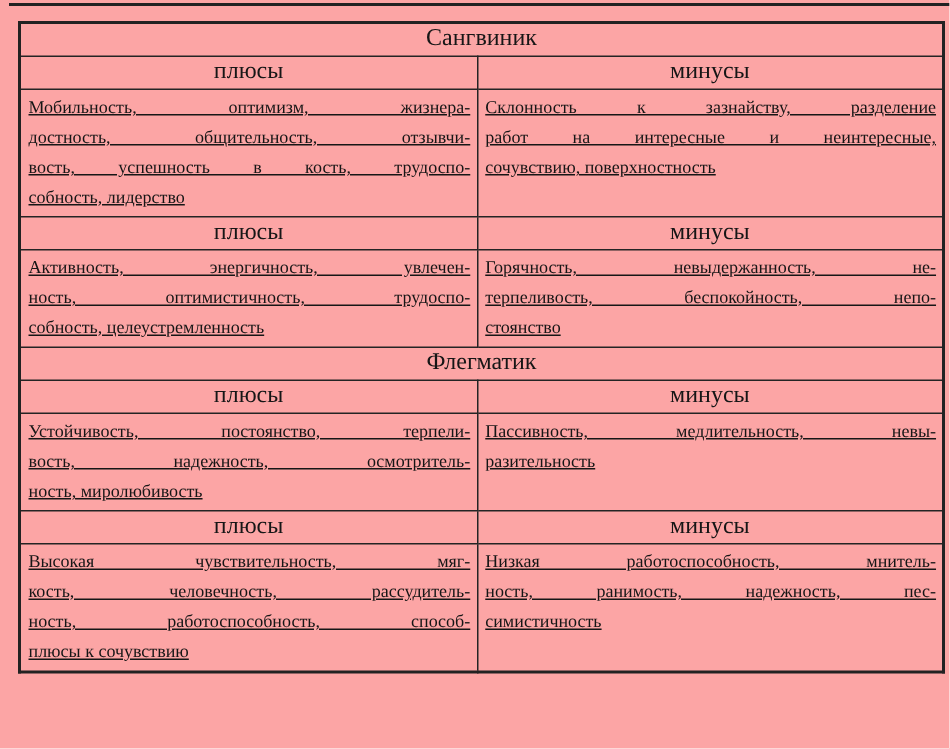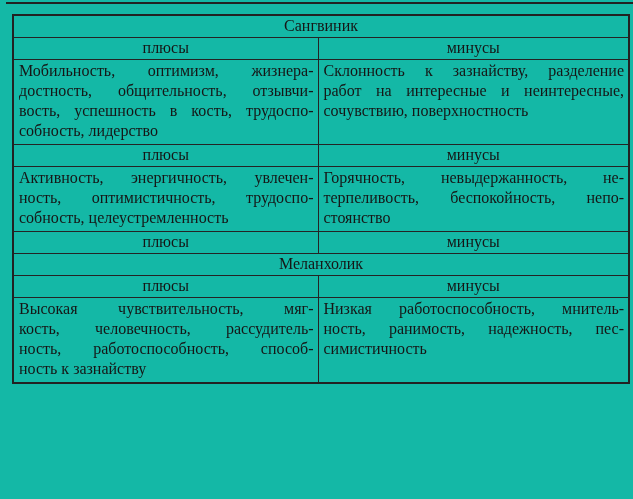--- a/index.html
+++ b/index.html
@@ -3,42 +3,43 @@
 <meta charset="utf-8">
 <style>
   * { box-sizing: border-box; margin: 0; padding: 0; }
   html, body {
     width: 633px; height: 499px;
     background: #ffffff;
     overflow: hidden;
     font-family: "Liberation Serif", "DejaVu Serif", serif;
     color: #161616;
   }
-  .page { position: relative; width: 633px; height: 499px; background: #14b8a6; }
+  .page { position: relative; width: 633px; height: 499px; background: #fca5a5; }
   .top-rule {
     position: absolute; top: 2px; left: 6px; width: 627px; height: 0;
     border-top: 2px solid #222222;
   }
   table.temperament-table {
     position: absolute; left: 12px; top: 14px; width: 616px;
     border-collapse: collapse; table-layout: fixed;
     border: 2px solid #222222;
   }
   col.col-pluses  { width: 305px; }
   col.col-minuses { width: 311px; }
   td { border: 1.5px solid #242424; }
   .title-cell, .header-cell {
     height: 20px; line-height: 20px;
     text-align: center; vertical-align: middle;
     font-size: 16px; padding: 0 2px 1px 2px;
   }
   .content-cell {
     vertical-align: top;
-    font-size: 16px;
+    font-size: 12px;
     padding: 1px 4px 3px 5px;
+    text-decoration: underline;
   }
   .line { line-height: 20px; }
   .jline { text-align: justify; text-align-last: justify; -moz-text-align-last: justify; }
 </style>
 </head>
 <body>
 
 <div class="page">
   <div class="top-rule"></div>
 
@@ -79,38 +80,49 @@
             <div class="line jline">ность, оптимистичность, трудоспо-</div>
             <div class="line">собность, целеустремленность</div>
           </td>
     <td class="content-cell">
             <div class="line jline">Горячность, невыдержанность, не-</div>
             <div class="line jline">терпеливость, беспокойность, непо-</div>
             <div class="line">стоянство</div>
           </td>
   </tr>
 
+  <tr class="title-row">
+    <td class="title-cell" colspan="2">Флегматик</td>
+  </tr>
   <tr class="header-row">
     <td class="header-cell">плюсы</td>
     <td class="header-cell">минусы</td>
   </tr>
+  <tr class="content-row">
+    <td class="content-cell">
+            <div class="line jline">Устойчивость, постоянство, терпели-</div>
+            <div class="line jline">вость, надежность, осмотритель-</div>
+            <div class="line">ность, миролюбивость</div>
+          </td>
+    <td class="content-cell">
+            <div class="line jline">Пассивность, медлительность, невы-</div>
+            <div class="line">разительность</div>
+          </td>
+  </tr>
 
-  <tr class="title-row">
-    <td class="title-cell" colspan="2">Меланхолик</td>
-  </tr>
   <tr class="header-row">
     <td class="header-cell">плюсы</td>
     <td class="header-cell">минусы</td>
   </tr>
   <tr class="content-row">
     <td class="content-cell">
             <div class="line jline">Высокая чувствительность, мяг-</div>
             <div class="line jline">кость, человечность, рассудитель-</div>
             <div class="line jline">ность, работоспособность, способ-</div>
-            <div class="line">ность к зазнайству</div>
+            <div class="line">плюсы к сочувствию</div>
           </td>
     <td class="content-cell">
             <div class="line jline">Низкая работоспособность, мнитель-</div>
             <div class="line jline">ность, ранимость, надежность, пес-</div>
             <div class="line">симистичность</div>
           </td>
   </tr>
 </tbody>
   </table>
 </div>

